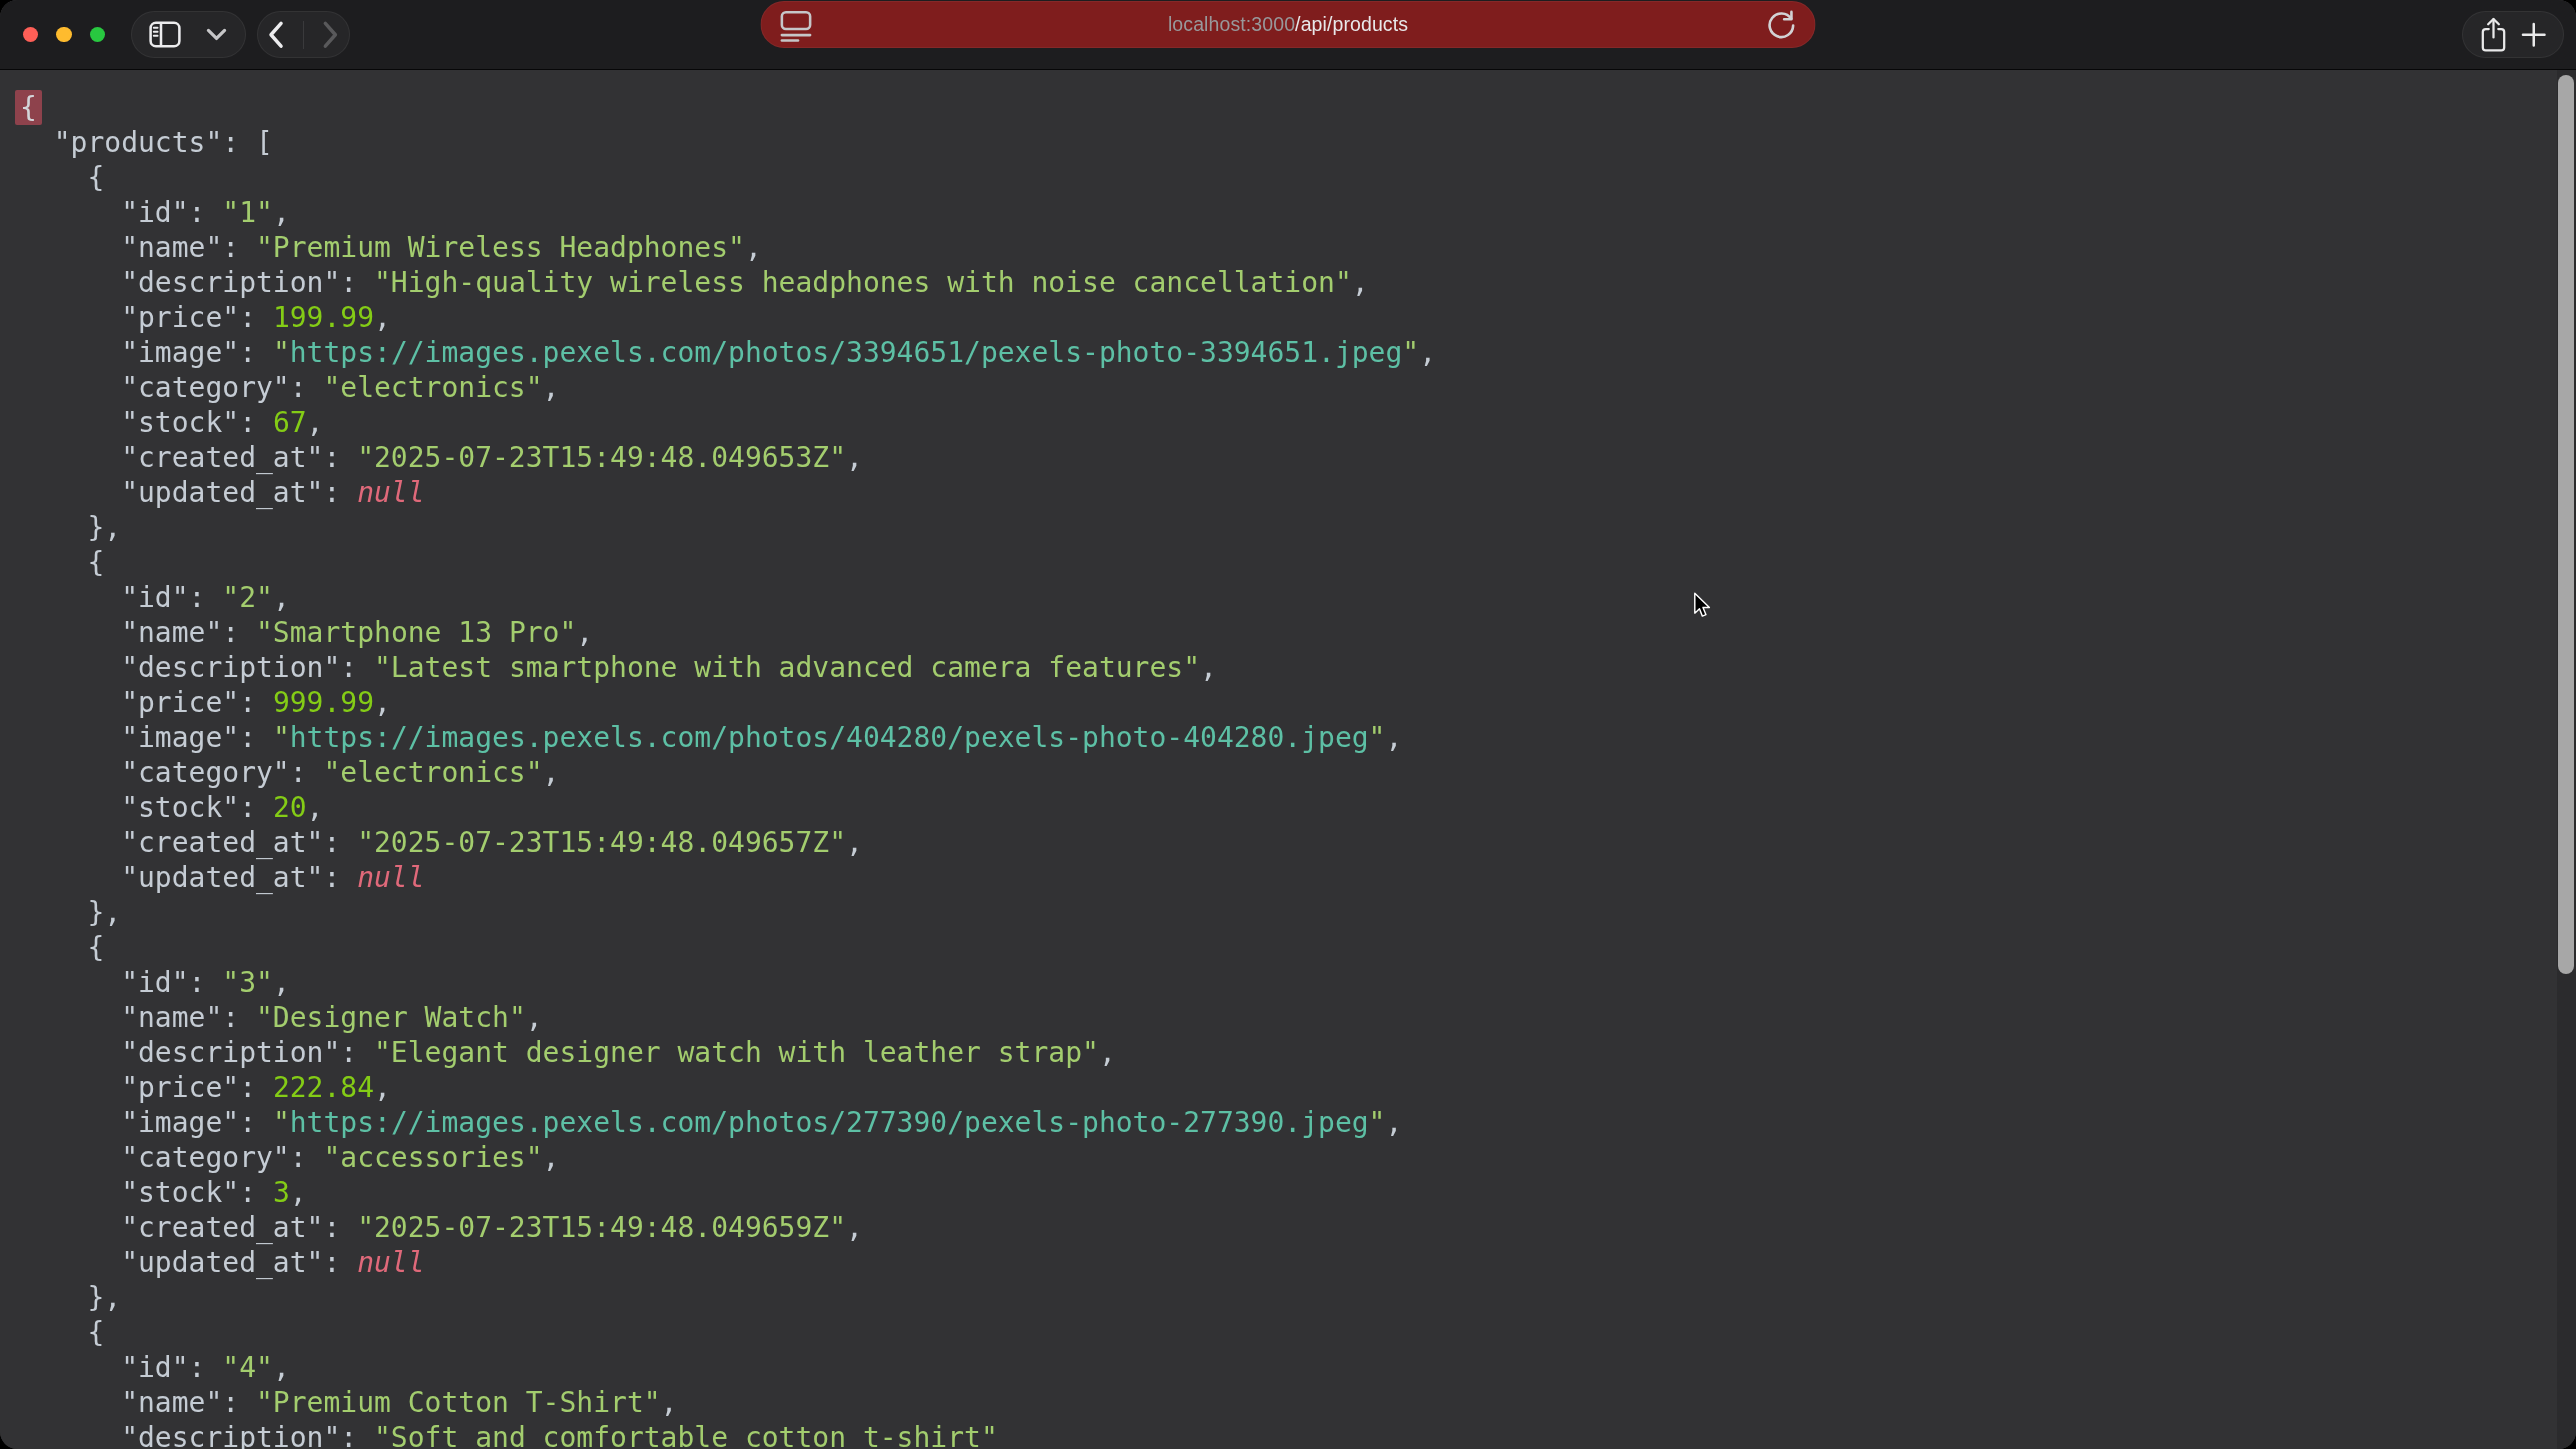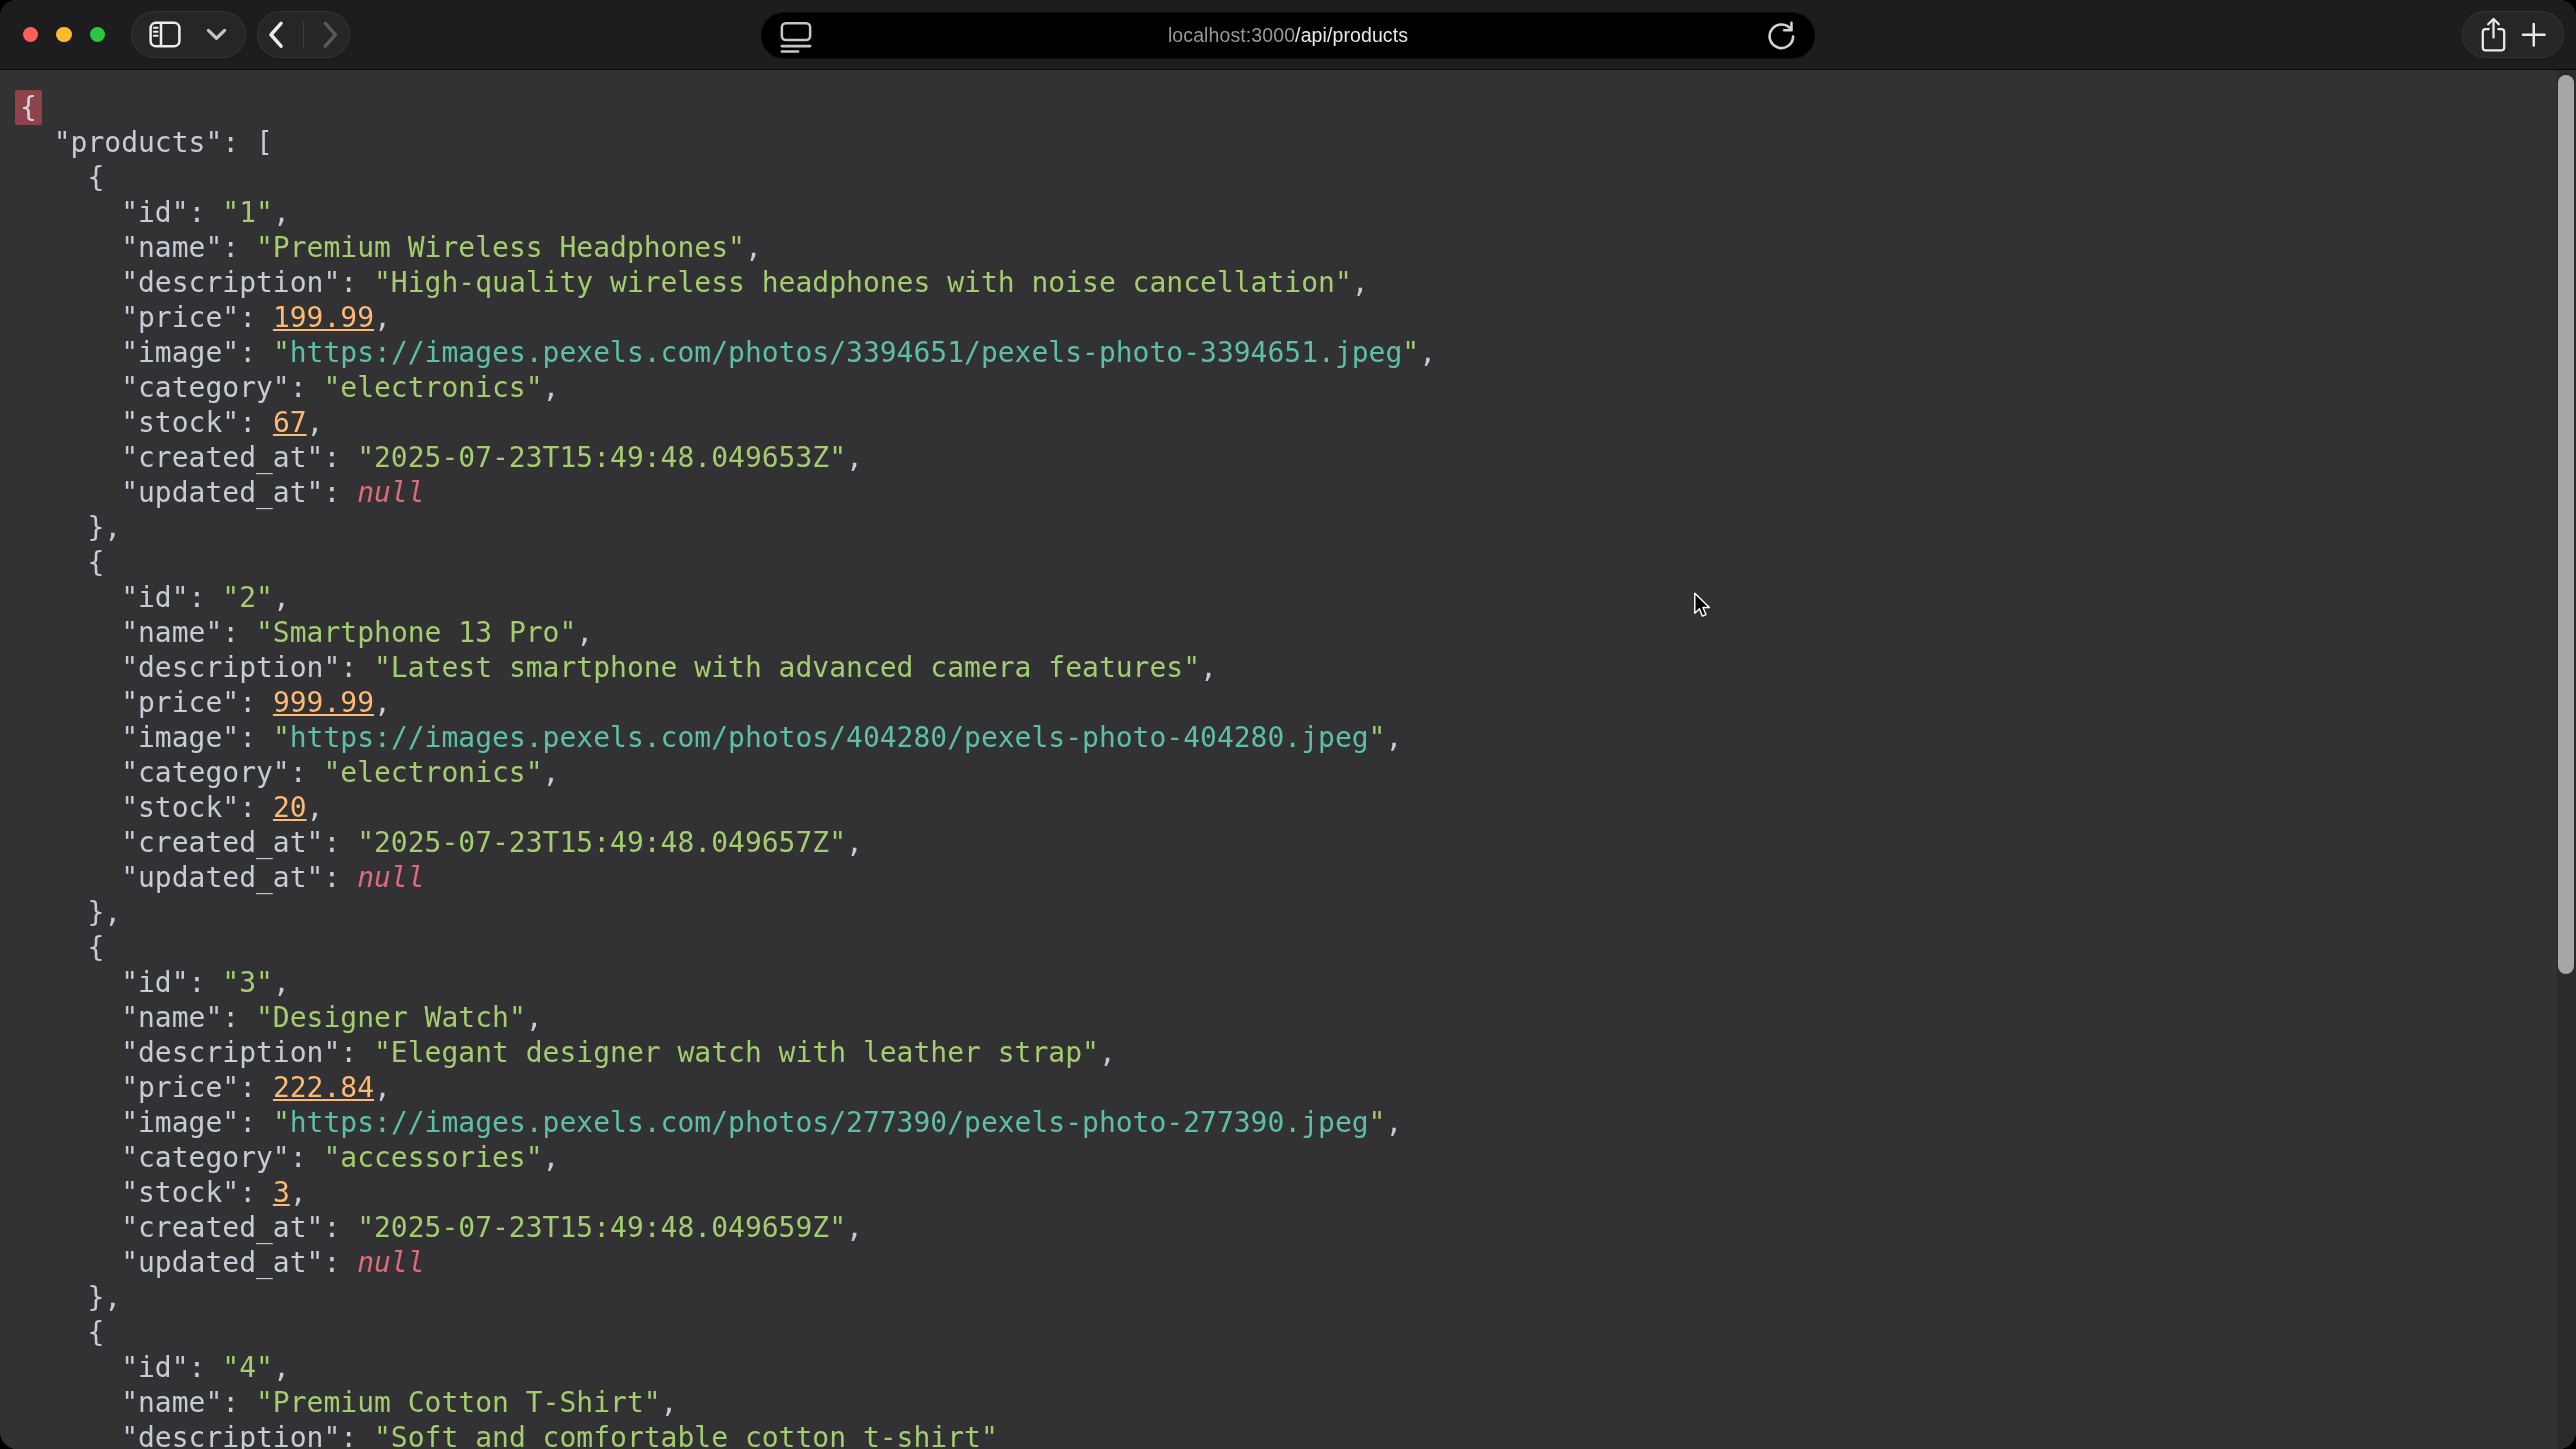--- a/index.html
+++ b/index.html
@@ -29,23 +29,23 @@
     border:0.7px solid rgba(255,255,255,0.06);
     border-radius:23.5px;
     display:flex; align-items:center; justify-content:space-around;
   }
   .pill-sidebar { left:131px; width:115px; padding:0 17.4px; justify-content:space-between; }
   .pill-nav     { left:257px; width:93px; padding:0 9.4px; justify-content:space-between; }
   .pill-actions { right:12px; width:102px; padding:0 14.8px; justify-content:space-between; }
   .nav-divider { width:1.3px; height:28px; background:#3a3a3c; }
 
   .addr {
-    position:absolute; left:50%; top:12px; transform:translateX(-50%);
+    position:absolute; left:50%; top:1px; transform:translateX(-50%);
     width:1055px; height:47px;
-    background:#000000;
+    background:#7f1d1d;
     border:0.7px solid rgba(255,255,255,0.05);
     border-radius:23.5px;
     display:flex; align-items:center; justify-content:center;
   }
   .addr-text { font-size:19.5px; letter-spacing:0.1px; }
   .addr-host { color:#98989b; }
   .addr-path { color:#e8e8ea; }
   .addr-icon-left  { position:absolute; left:17.4px;  top:50%; transform:translateY(-50%); }
   .addr-icon-right { position:absolute; right:16px; top:50%; transform:translateY(-50%); }
 
@@ -55,21 +55,21 @@
     background:#323234; overflow:hidden;
   }
   pre {
     margin:0; padding:20px 0 0 20px;
     font-family:"DejaVu Sans Mono","Liberation Mono",monospace;
     font-size:28px; line-height:35px;
     color:#c5ccd4;
     white-space:pre;
   }
   .s   { color:#a3cd6e; }
-  .n   { color:#fdba74;text-decoration:underline; }
+  .n   { color:#84cc16; }
   .nul { color:#e0697a;font-style:italic; }
   .lnk { color:#5dc0a5; text-decoration-thickness:1.3px; text-underline-offset:4.7px; cursor:pointer; }
   .hl  { background:#8e424c; color:#d3d6da; padding:0.7px 5.4px; margin-left:-5.4px; border-radius:2px; }
 
   
   .scroll-track {
     position:absolute; top:0; bottom:0; right:0; width:19px;
     background:rgba(0,0,0,0.13);
   }
   .scroll-thumb {

